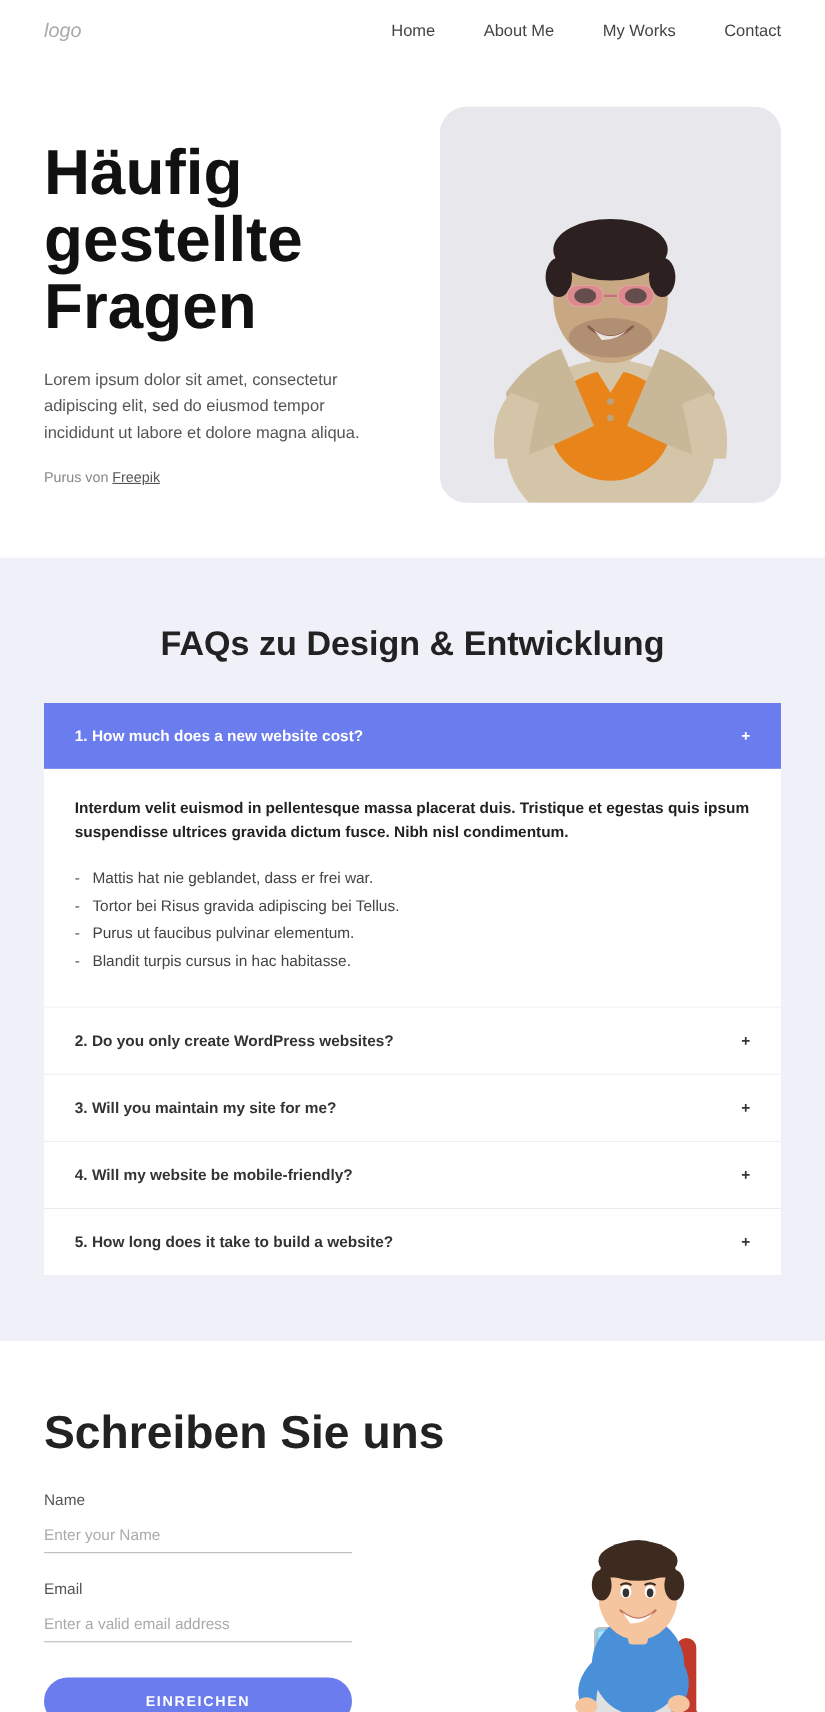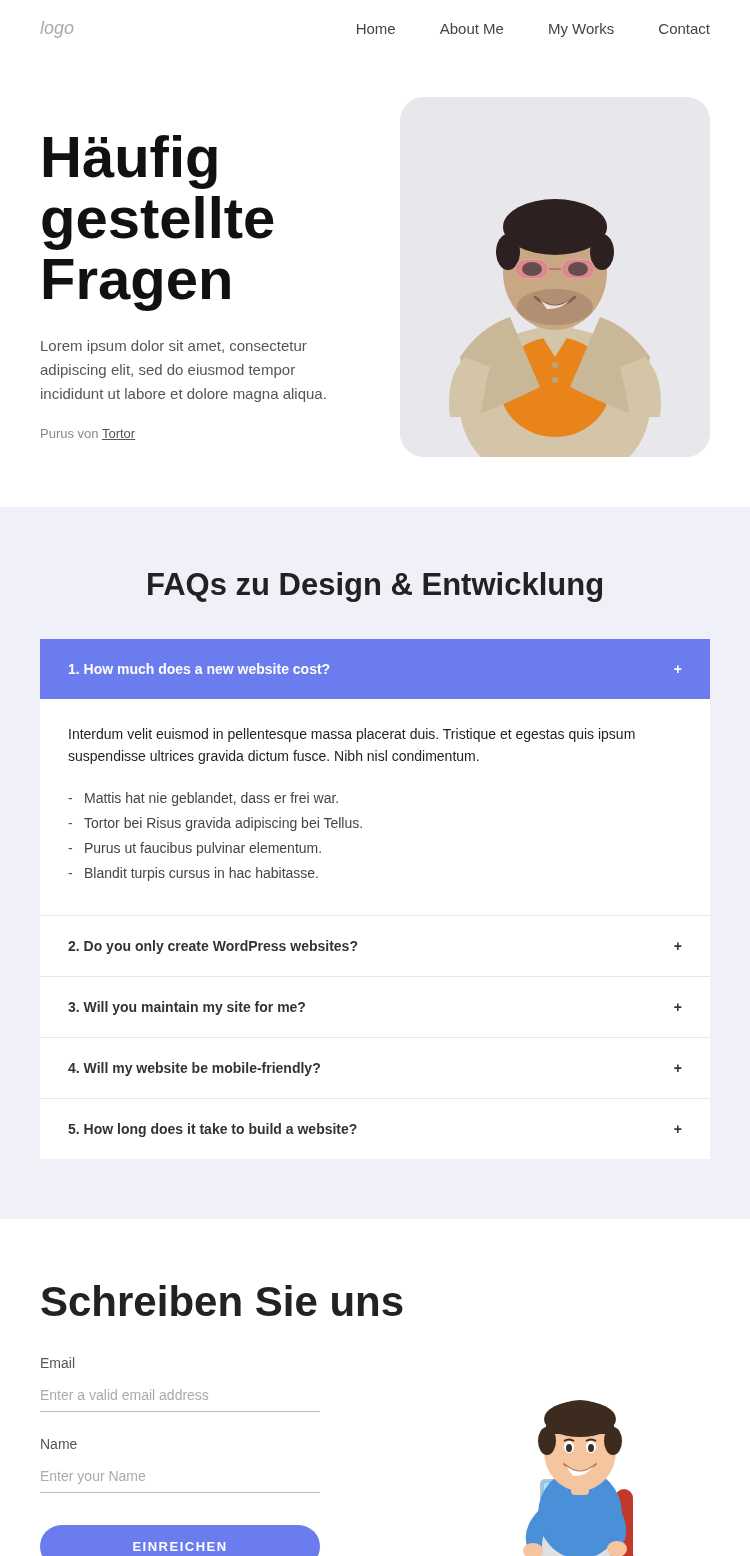--- a/index.html
+++ b/index.html
@@ -134,21 +134,21 @@
     .faq-question.active .faq-plus {
       color: #fff;
     }
     .faq-answer {
       padding: 24px 28px 28px 28px;
       background: #fff;
       border-top: none;
     }
     .faq-answer p.bold {
       font-size: 14px;
-      font-weight: 400;
+      font-weight: 700;
       color: #222;
       line-height: 1.6;
       margin-bottom: 18px;
     }
     .faq-answer ul {
       list-style: none;
       padding: 0;
     }
     .faq-answer ul li {
       font-size: 14px;
@@ -237,21 +237,21 @@
     <li><a href="#">My Works</a></li>
     <li><a href="#">Contact</a></li>
   </ul>
 </nav>
 
 <section class="hero">
   <div class="hero-text">
     <h1>Häufig gestellte Fragen</h1>
     <p>Lorem ipsum dolor sit amet, consectetur adipiscing elit, sed do eiusmod tempor incididunt ut labore et dolore magna aliqua.</p>
     <div class="bild-von">
-      <span>Purus von </span><a href="#">Tortor</a>
+      <span>Purus von </span><a href="#">Freepik</a>
     </div>
   </div>
   <div class="hero-image">
     <div class="img-placeholder">
 
       <svg class="person-svg" viewBox="0 0 310 360" xmlns="http://www.w3.org/2000/svg">
 
         <rect width="310" height="360" fill="#e8e8ec" rx="24"></rect>
 
         <ellipse cx="155" cy="310" rx="95" ry="80" fill="#d4c5a9"></ellipse>
@@ -351,27 +351,27 @@
     </div>
 
   </div>
 </section>
 
 <section class="contact-section">
   <div class="contact-form-area">
     <h2>Schreiben Sie uns</h2>
 
     <div class="form-group">
+      <label>Name</label>
+      <input type="text" placeholder="Enter your Name" style="">
+    </div>
+
+    <div class="form-group">
       <label>Email</label>
       <input type="email" placeholder="Enter a valid email address" style="">
-    </div>
-
-    <div class="form-group">
-      <label>Name</label>
-      <input type="text" placeholder="Enter your Name" style="">
     </div>
 
     <button class="submit-btn">EINREICHEN</button>
 
     
   </div>
 
   <div class="contact-illustration">
 
     <svg width="240" height="300" viewBox="0 0 240 300" xmlns="http://www.w3.org/2000/svg">

